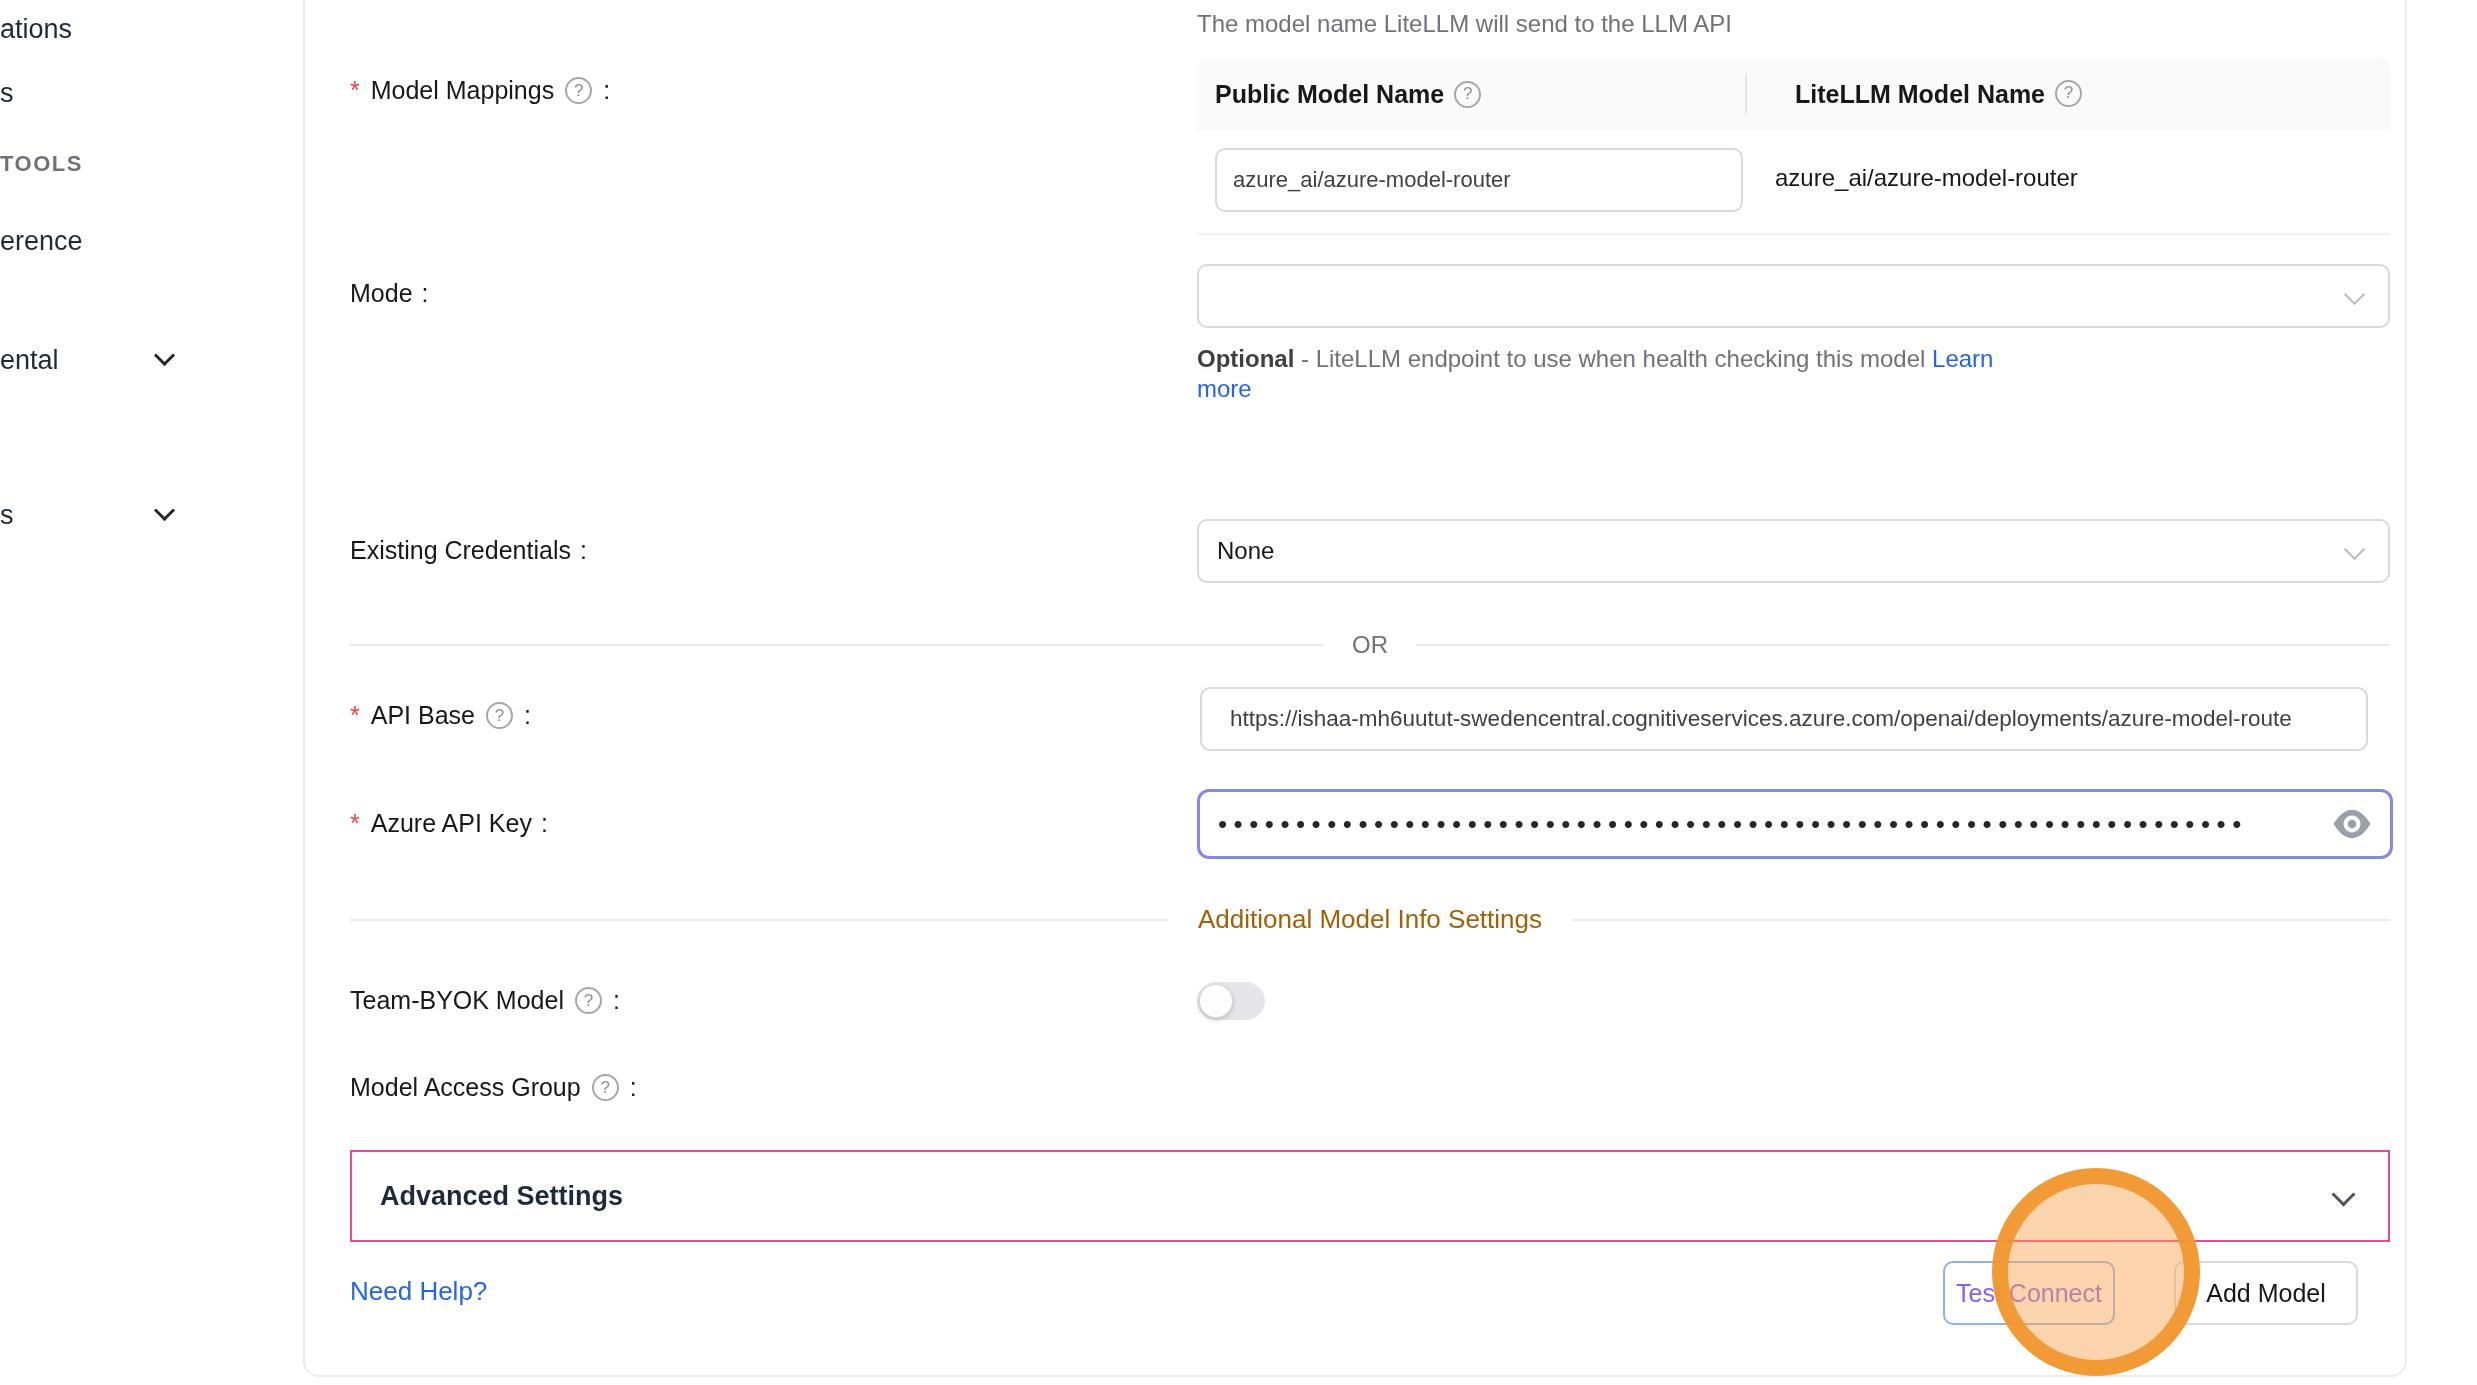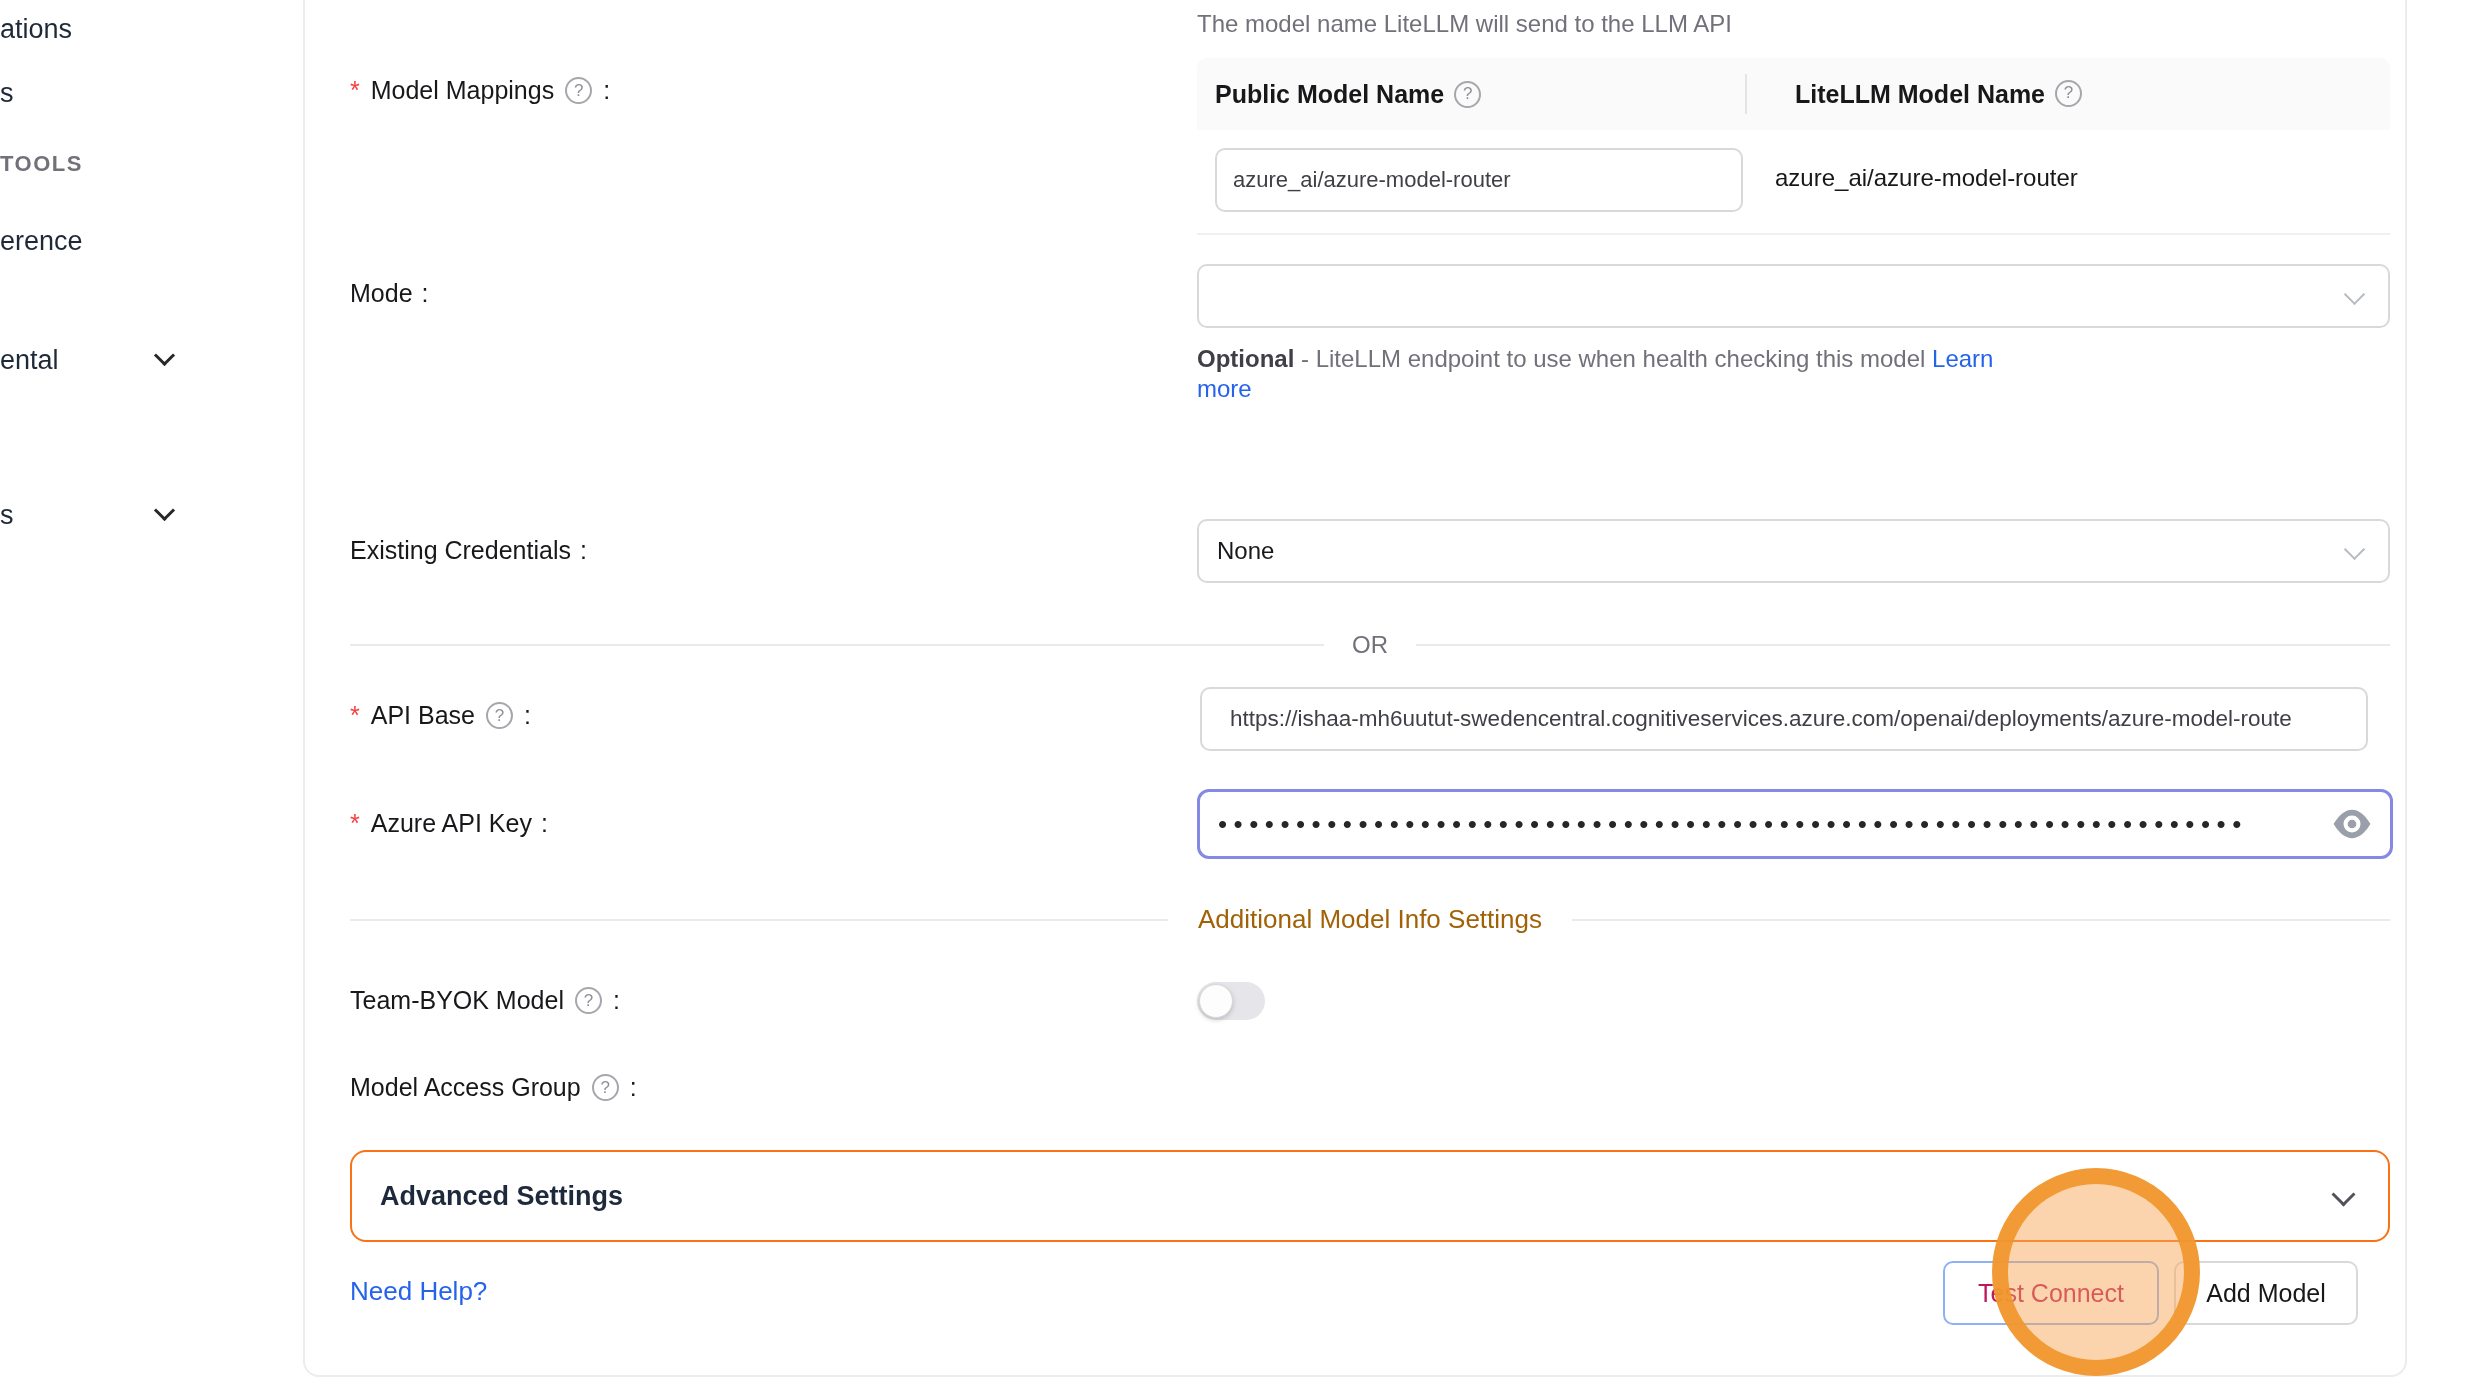--- a/index.html
+++ b/index.html
@@ -55,32 +55,32 @@
 
   
   .switch { position: absolute; left: 1197px; top: 982px; width: 68px; height: 38px;
     border-radius: 19px; background: #e6e6ea; }
   .switch .knob { position: absolute; left: 2px; top: 2px; width: 34px; height: 34px;
     border-radius: 50%; background: #fdfdfd; border: 1px solid #d7d7dc;
     box-shadow: 0 2px 5px rgba(0,0,0,.18); }
 
   
   .adv { position: absolute; left: 350px; top: 1150px; width: 2040px; height: 92px;
-    background: #fff; border: 2px solid #f97316; border-radius: 16px;
+    background: #fff; border: 2px solid #ec4899; border-radius: 0;
     display: flex; align-items: center; }
   .adv .t { font-size: 27px; font-weight: 700; color: #1e293b; padding-left: 28px; }
   .adv-chev { position: absolute; right: 36px; top: 34px; width: 17px; height: 17px;
     border-right: 3px solid #52525b; border-bottom: 3px solid #52525b; transform: rotate(45deg); }
 
   .link { color: #2563eb; }
 
   
   .btn { position: absolute; top: 1261px; height: 64px; border-radius: 10px; background: #fff;
     display: flex; align-items: center; justify-content: center; font-size: 25px; cursor: pointer; }
-  .btn-test { left: 1943px; width: 216px; border: 2px solid #8db1f5; color: #be185d; }
+  .btn-test { left: 1943px; width: 172px; border: 2px solid #8db1f5; color: #8b5cf6; }
   .btn-add  { left: 2174px; width: 184px; border: 2px solid #d9d9d9; color: #18181b; }
 
   
   .click-ring { position: absolute; left: 1992px; top: 1168px; width: 208px; height: 208px;
     border-radius: 50%; background: rgba(246,166,83,.48); border: 16px solid rgba(241,150,44,.92);
     z-index: 6; pointer-events: none; }
 
   
   .pwd { position: absolute; left: 1197px; top: 789px; width: 1196px; height: 70px;
     border: 3.5px solid #8689e3; border-radius: 12px; background: #fff;

